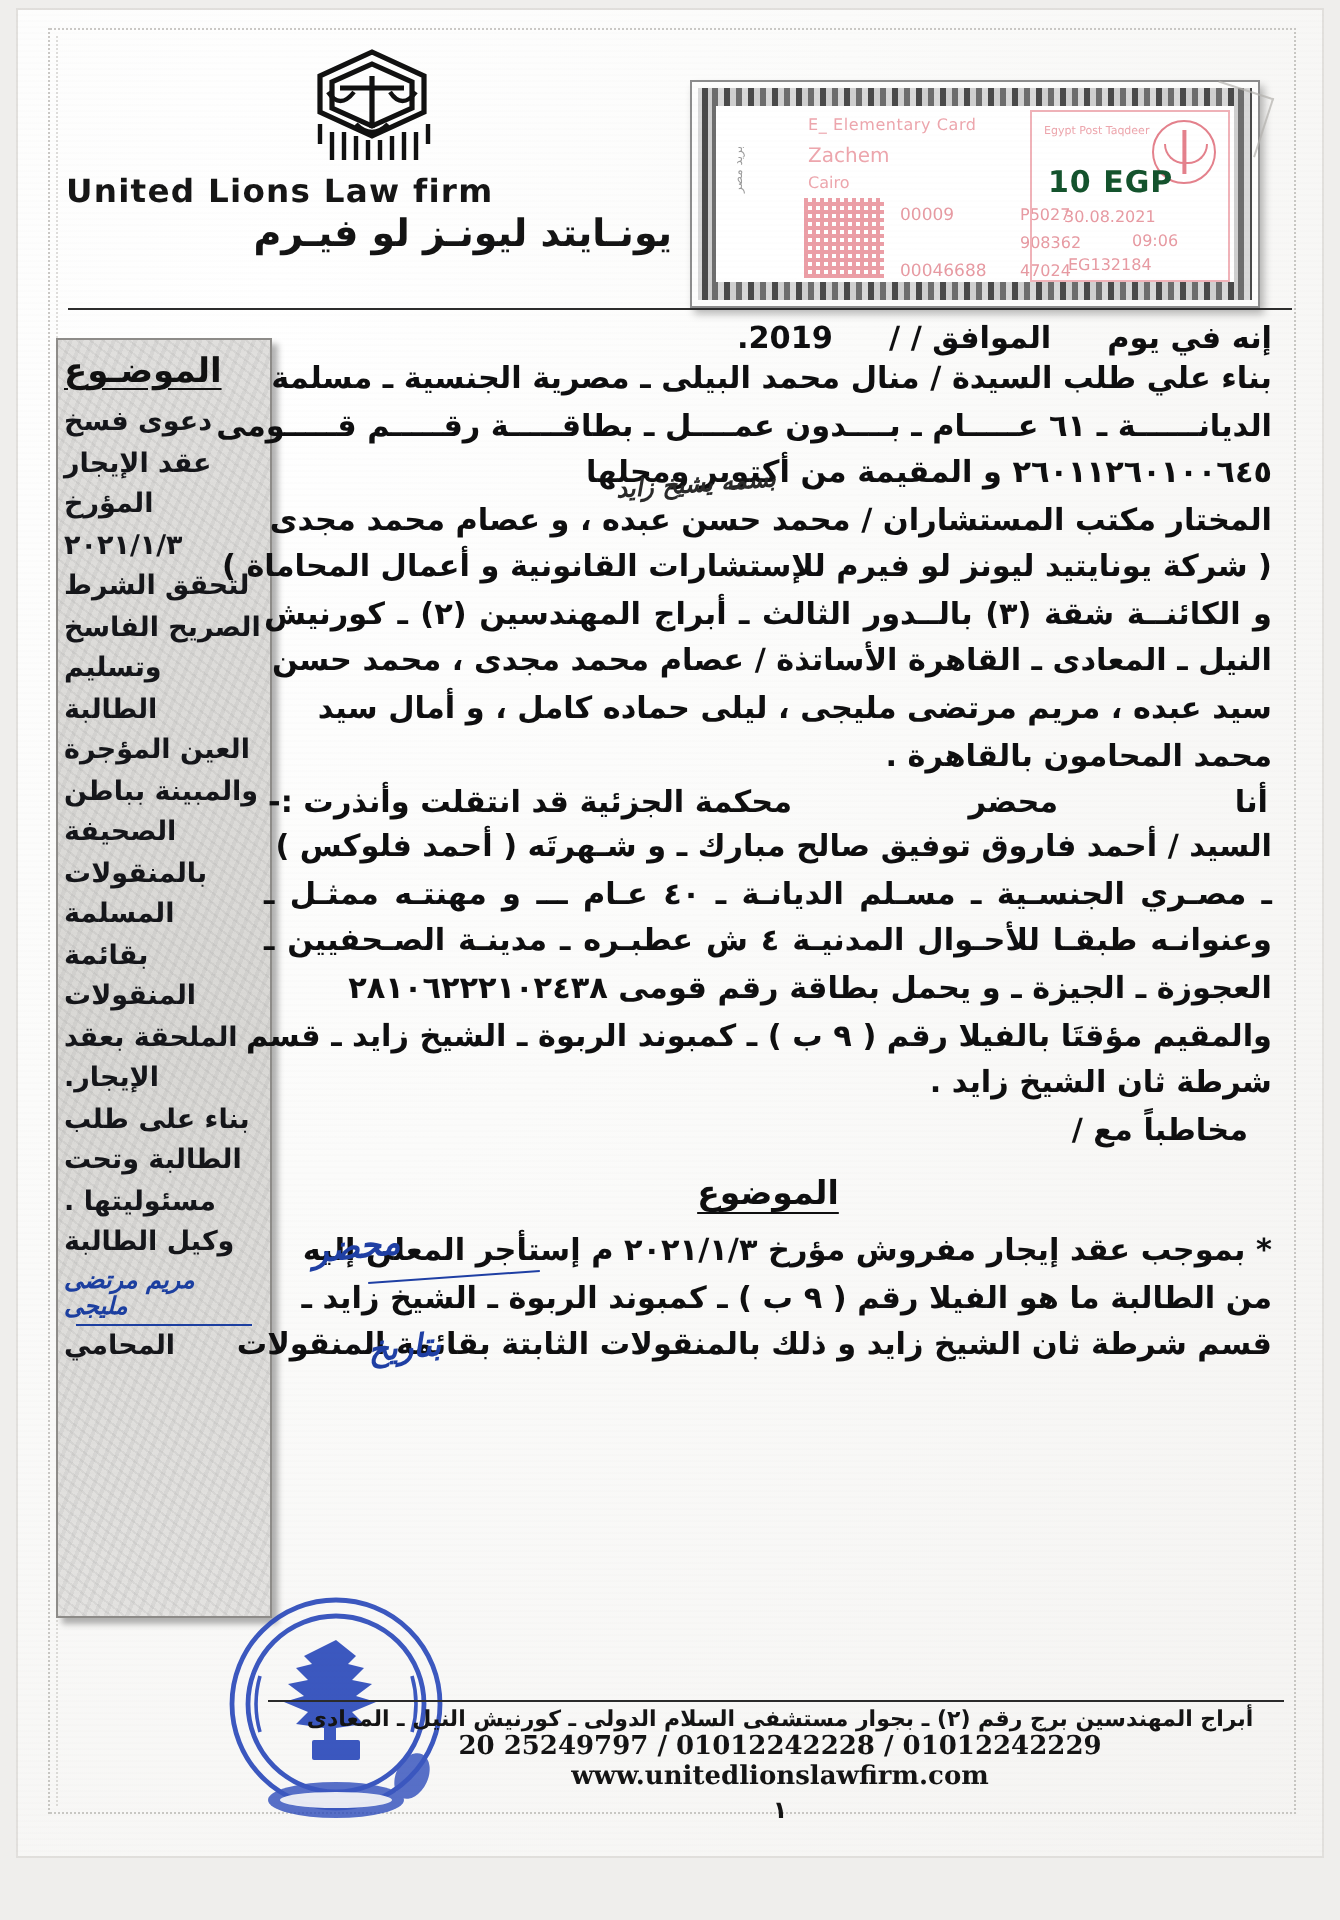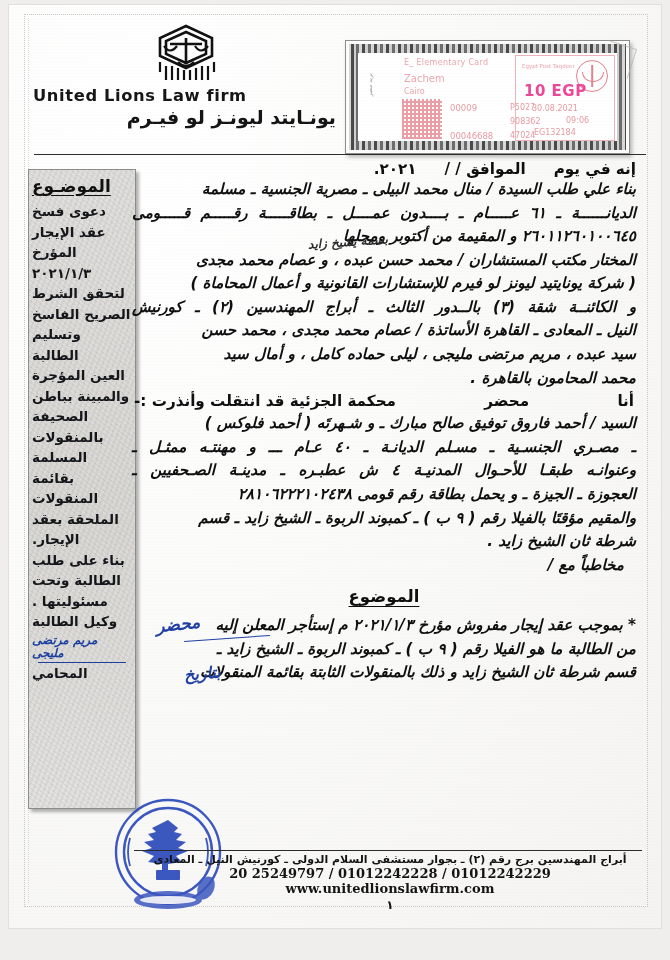--- a/index.html
+++ b/index.html
@@ -88,21 +88,21 @@
   .frank-n1{position:absolute;left:92px;top:50px;font-size:8.5px;}
   .frank-n2{position:absolute;left:92px;top:78px;font-size:8.5px;}
   .frank-c1{position:absolute;left:152px;top:50px;font-size:8px;}
   .frank-c2{position:absolute;left:152px;top:64px;font-size:8px;}
   .frank-c3{position:absolute;left:152px;top:78px;font-size:8px;}
   .frank-right{
     position:absolute;right:2px;top:2px;width:98px;height:84px;
     border:1px solid #f0b2b8;
   }
   .frank-auth{position:absolute;left:6px;top:6px;width:58px;font-size:5.5px;line-height:1.5;color:#eda6ad;}
-  .frank-egp{position:absolute;left:8px;top:26px;font-size:15px;font-weight:bold;letter-spacing:.5px;color:#ec4899;}
+  .frank-egp{position:absolute;left:8px;top:26px;font-size:15px;font-weight:bold;letter-spacing:.5px;color:#14532d;}
   .frank-date{position:absolute;left:16px;top:48px;font-size:8px;}
   .frank-time{position:absolute;left:32px;top:60px;font-size:8px;padding-left:18px;}
   .frank-code{position:absolute;left:18px;top:72px;font-size:8px;}
   .frank-seal{
     position:absolute;right:6px;top:4px;width:30px;height:30px;border-radius:50%;
     border:1.6px solid #e4818c;
   }
   .frank-seal:before{
     content:"";position:absolute;left:50%;top:4px;width:1.6px;height:22px;
     background:#e4818c;transform:translateX(-50%);
@@ -155,21 +155,21 @@
   .sb-sigline{border-bottom:1.4px solid #1c3fa0;width:88%;margin:0 auto 2px auto;}
   .sb-last{font-size:13.5px;font-weight:bold;color:#15161a;}
 
   
   .main{
     position:absolute;right:22px;top:156px;width:512px;
     color:#0f0f10;
   }
   .mline{
     font-size:15.2px;font-weight:bold;line-height:1.42;
-    padding:1px 4px 1px 4px;white-space:nowrap;font-style:italic;
+    padding:1px 4px 1px 4px;white-space:nowrap;
   }
   .mline.just{text-align:justify;text-align-last:justify;}
   .mline.rightpad{padding-right:16px;}
   .m-top{
     display:flex;justify-content:flex-start;gap:28px;align-items:baseline;
     font-size:15.2px;font-weight:bold;padding-right:4px;
   }
   .m-top .lbl{white-space:nowrap;}
   .m-top .year{white-space:nowrap;}
   .anchor-row{
@@ -314,21 +314,21 @@
       <div class="sb-line sig">مريم مرتضى مليجى</div>
       <div class="sb-sigline"></div>
       <div class="sb-last">المحامي</div>
     </div>
 
     <div class="main">
 
       <div class="m-top">
         <span class="lbl">إنه في يوم</span>
         <span class="lbl">الموافق   /   /</span>
-        <span class="year">٢٠٢١.</span>
+        <span class="year">2019.</span>
       </div>
 
       <div class="mline">بناء علي طلب السيدة / منال محمد البيلى  ـ مصرية الجنسية ـ مسلمة</div>
       <div class="mline just">الديانــــــة ـ ٦١ عـــــام ـ بــــدون عمــــل ـ بطاقـــــة رقـــــم قـــــومى</div>
       <div class="mline">٢٦٠١١٢٦٠١٠٠٦٤٥ و المقيمة  من أكتوبر ومحلها</div>
       <div class="mline">المختار مكتب المستشاران / محمد حسن عبده ، و عصام محمد مجدى</div>
       <div class="mline">( شركة يونايتيد ليونز لو فيرم للإستشارات القانونية و أعمال المحاماة )</div>
       <div class="mline just">و الكائنــة شقة (٣) بالــدور الثالث ـ أبراج المهندسين (٢) ـ كورنيش</div>
       <div class="mline">النيل ـ المعادى ـ القاهرة الأساتذة / عصام محمد مجدى ، محمد حسن</div>
       <div class="mline">سيد عبده ، مريم مرتضى مليجى ، ليلى حماده كامل ، و أمال سيد</div>

